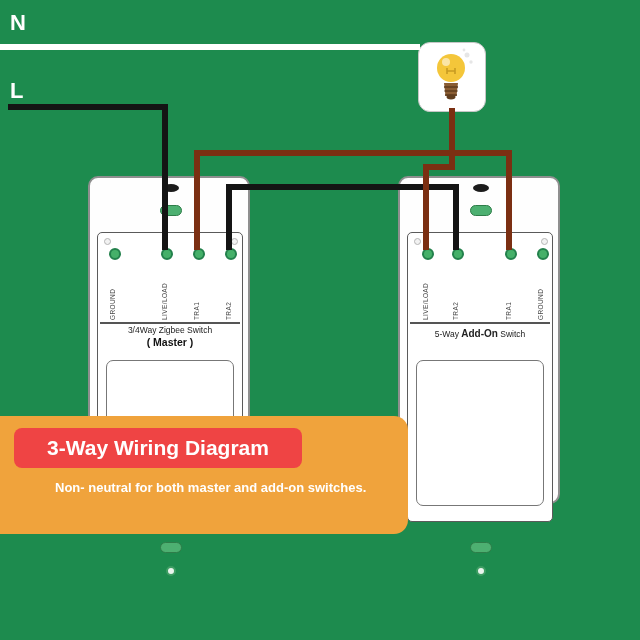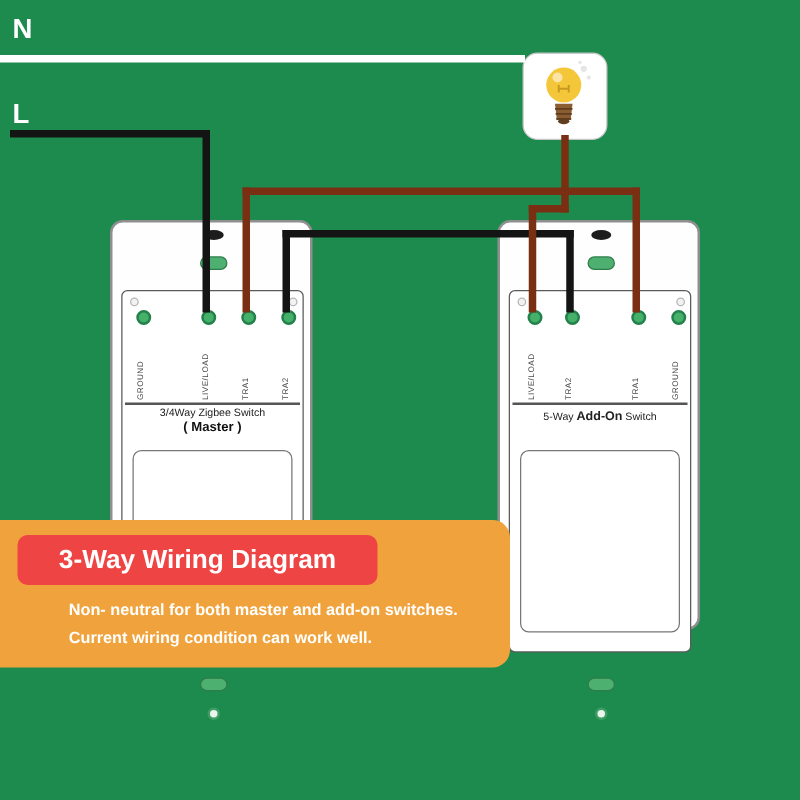--- a/index.html
+++ b/index.html
@@ -110,14 +110,13 @@
 
   <div class="oval-green" style="left:70px;top:364px;"></div>
   <div class="screw-small" style="left:76px;top:388px;"></div>
 </div>
 
 <div class="banner" style="background: rgb(240, 163, 60);">
   <div class="chip" style="background: #ef4444;">
     <span>3-Way Wiring Diagram</span>
   </div>
   <div class="bline" style="top:64px;">Non- neutral for both master and add-on switches.</div>
-  <div class="bline" style="top:86px;">Current wiring condition can work well.</div>
 </div>
 
 </body></html>

